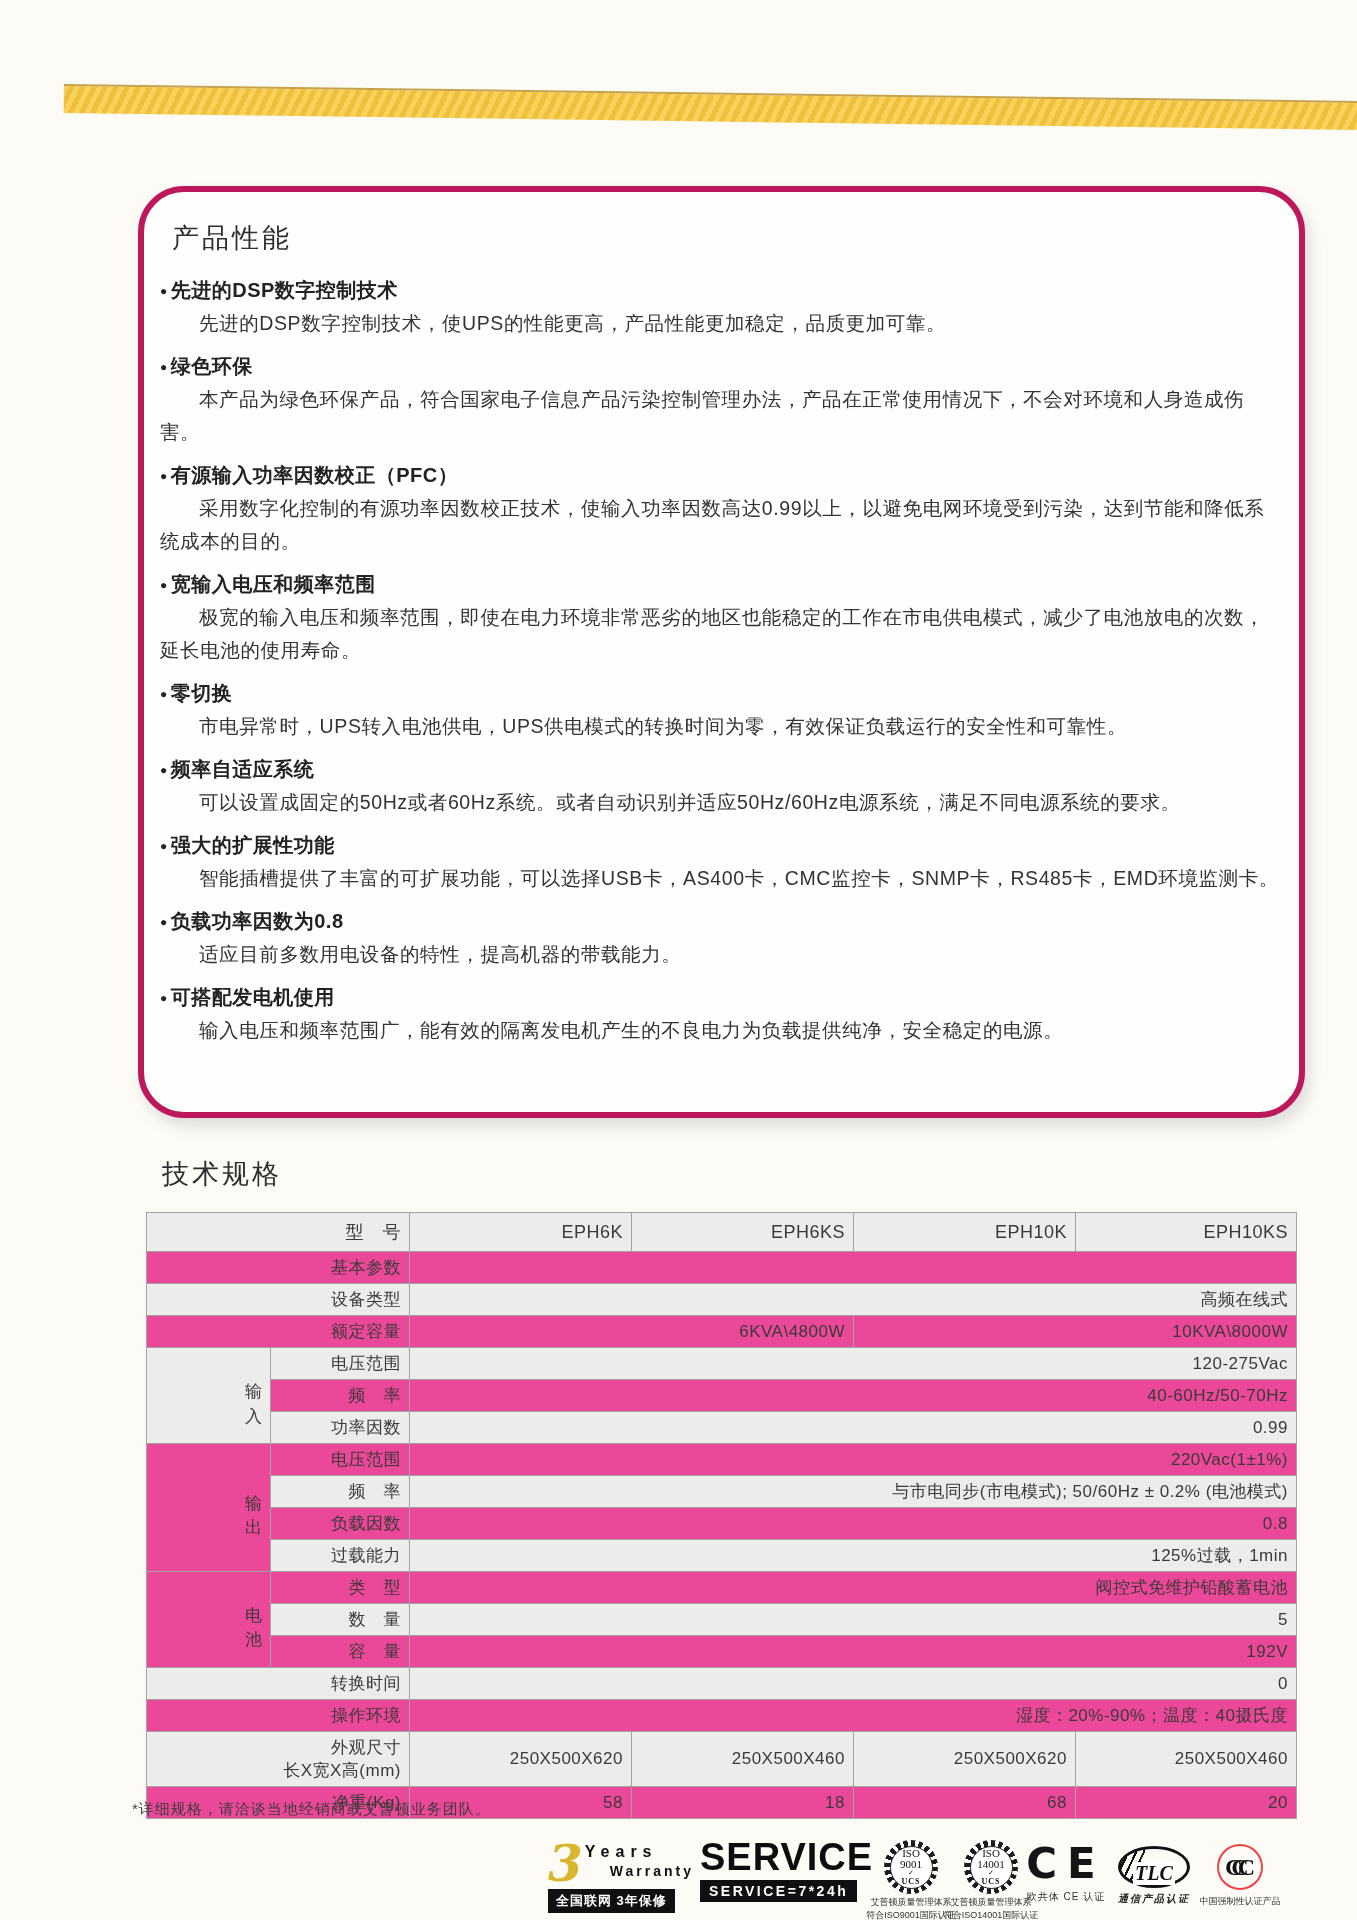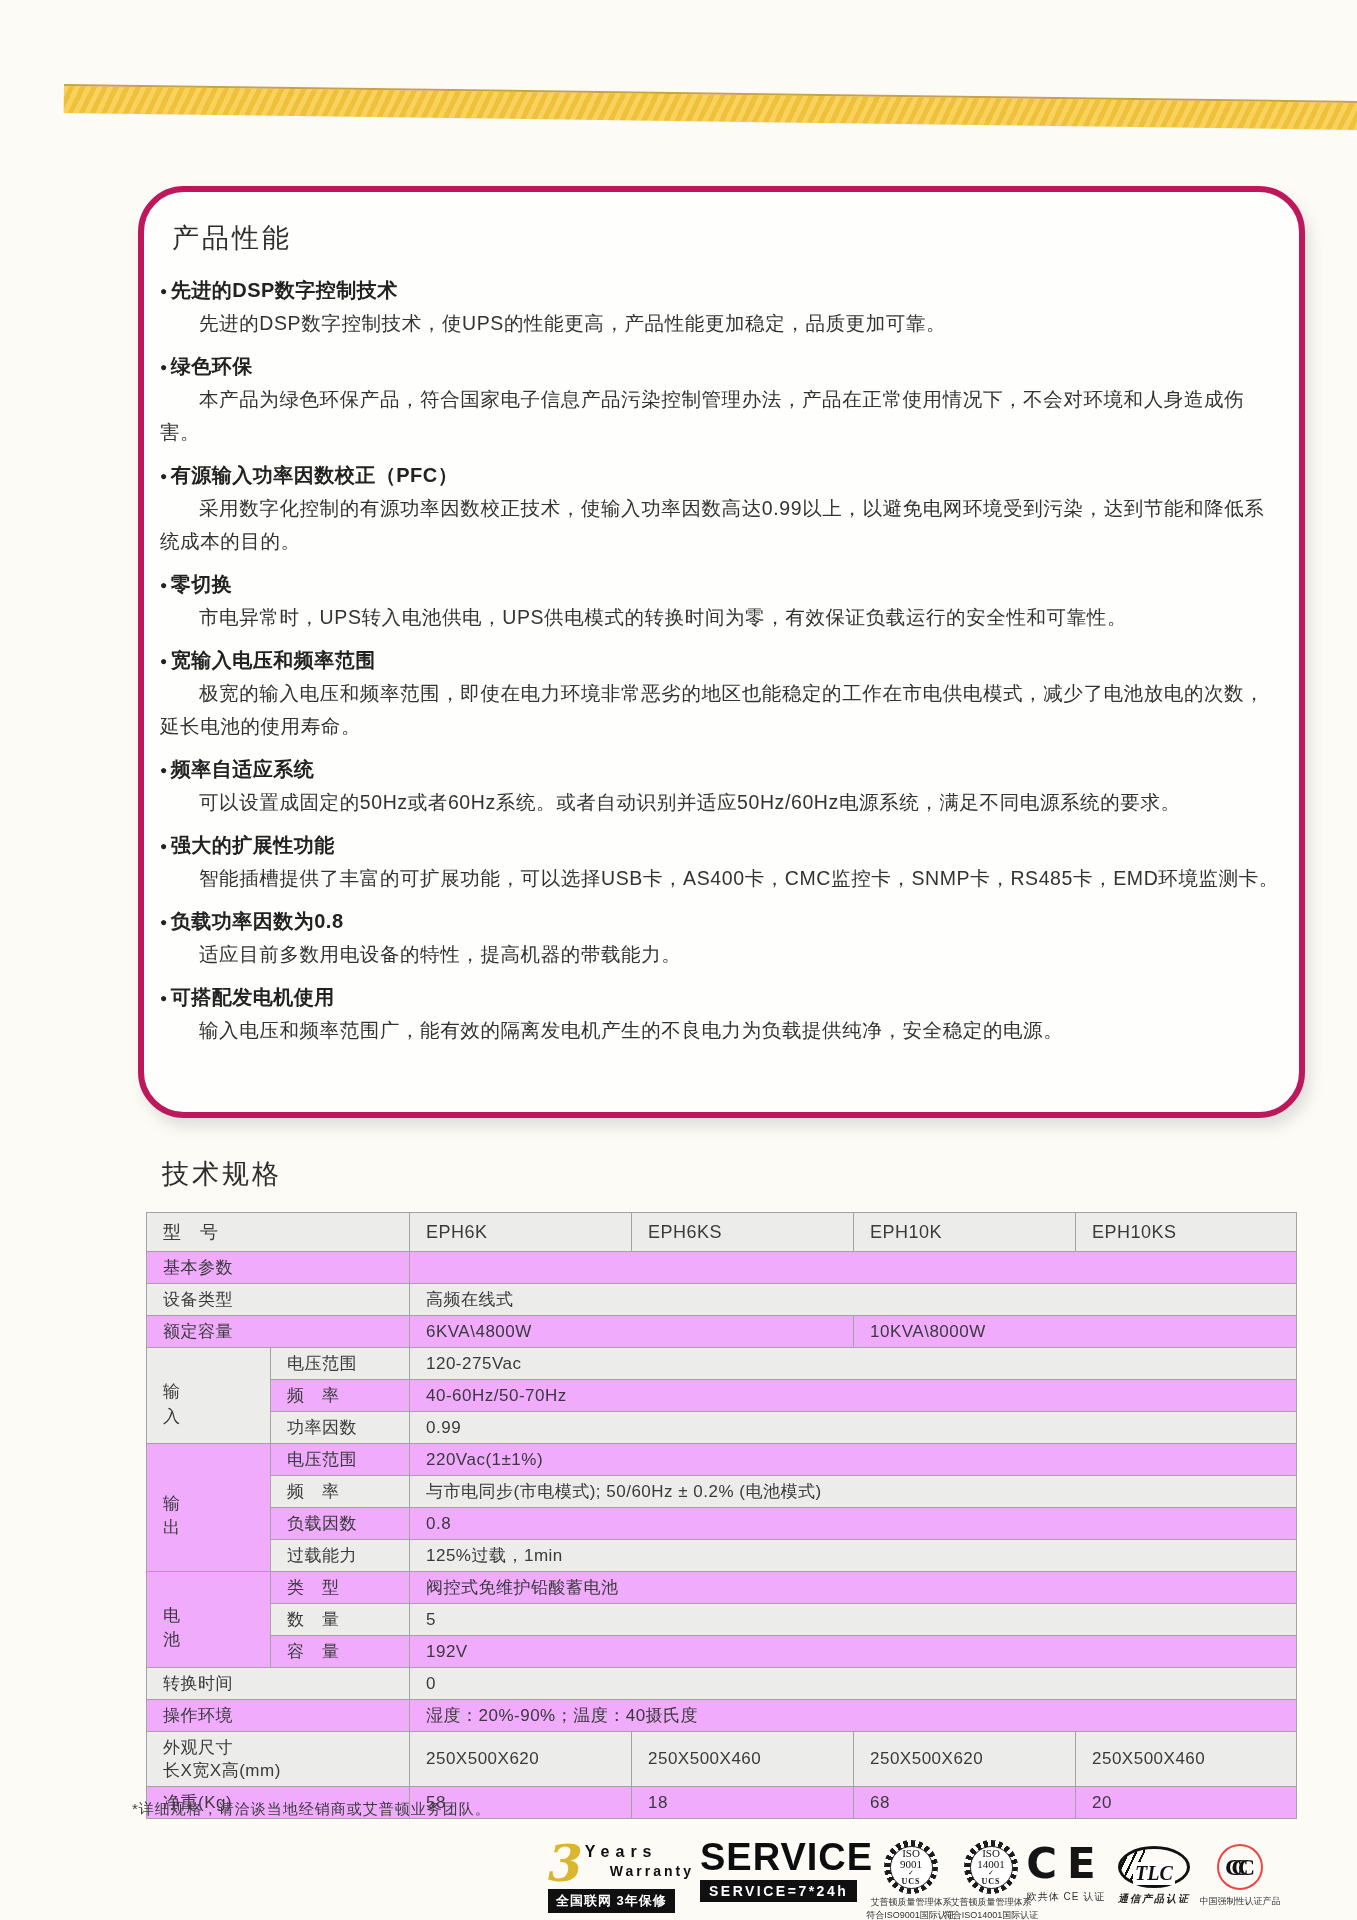--- a/index.html
+++ b/index.html
@@ -39,25 +39,25 @@
     position:absolute;left:162px;top:1156px;margin:0;
     font-size:27px;font-weight:500;color:#2e2e2e;letter-spacing:3px;
   }
   
   .spec-table{
     position:absolute;left:146px;top:1212px;width:1150px;
     border-collapse:collapse;table-layout:fixed;
     font-size:17px;color:#3a3a3a;
   }
   .spec-table td{
-    border:1px solid #a3a3a1;text-align:left;vertical-align:middle;
-    height:31px;padding:0 16px;overflow:hidden;letter-spacing:.5px;
+    border:1px solid #a3a3a1;text-align:right;vertical-align:middle;
+    height:31px;padding:0 8px;overflow:hidden;letter-spacing:.5px;
   }
   .spec-table tr.g>td{background:#ececea;}
-  .spec-table tr.w>td{background:#f0abfc;}
+  .spec-table tr.w>td{background:#ec4899;}
   .spec-table td.grp{background:#f1f1ef;}
   .spec-table tr.hdr>td{height:38px;font-size:18px;}
   .spec-table tr.tall>td{height:54px;}
   .grp span{
     writing-mode:vertical-lr;text-orientation:upright;
     letter-spacing:24px;line-height:1;display:inline-block;
   }
   .dim-l{line-height:23px;}
   .footnote{
     position:absolute;left:132px;top:1800px;
@@ -129,26 +129,26 @@
   </div>
   <div class="feature">
     <div class="f-title"><span class="bullet">●</span><span>绿色环保</span></div>
     <p class="f-body">本产品为绿色环保产品，符合国家电子信息产品污染控制管理办法，产品在正常使用情况下，不会对环境和人身造成伤害。</p>
   </div>
   <div class="feature">
     <div class="f-title"><span class="bullet">●</span><span>有源输入功率因数校正（PFC）</span></div>
     <p class="f-body">采用数字化控制的有源功率因数校正技术，使输入功率因数高达0.99以上，以避免电网环境受到污染，达到节能和降低系统成本的目的。</p>
   </div>
   <div class="feature">
+    <div class="f-title"><span class="bullet">●</span><span>宽输入电压和频率范围</span></div>
+    <p class="f-body">极宽的输入电压和频率范围，即使在电力环境非常恶劣的地区也能稳定的工作在市电供电模式，减少了电池放电的次数，延长电池的使用寿命。</p>
+  </div>
+  <div class="feature">
     <div class="f-title"><span class="bullet">●</span><span>零切换</span></div>
     <p class="f-body">市电异常时，UPS转入电池供电，UPS供电模式的转换时间为零，有效保证负载运行的安全性和可靠性。</p>
-  </div>
-  <div class="feature">
-    <div class="f-title"><span class="bullet">●</span><span>宽输入电压和频率范围</span></div>
-    <p class="f-body">极宽的输入电压和频率范围，即使在电力环境非常恶劣的地区也能稳定的工作在市电供电模式，减少了电池放电的次数，延长电池的使用寿命。</p>
   </div>
   <div class="feature">
     <div class="f-title"><span class="bullet">●</span><span>频率自适应系统</span></div>
     <p class="f-body">可以设置成固定的50Hz或者60Hz系统。或者自动识别并适应50Hz/60Hz电源系统，满足不同电源系统的要求。</p>
   </div>
   <div class="feature">
     <div class="f-title"><span class="bullet">●</span><span>强大的扩展性功能</span></div>
     <p class="f-body">智能插槽提供了丰富的可扩展功能，可以选择USB卡，AS400卡，CMC监控卡，SNMP卡，RS485卡，EMD环境监测卡。</p>
   </div>
   <div class="feature">

